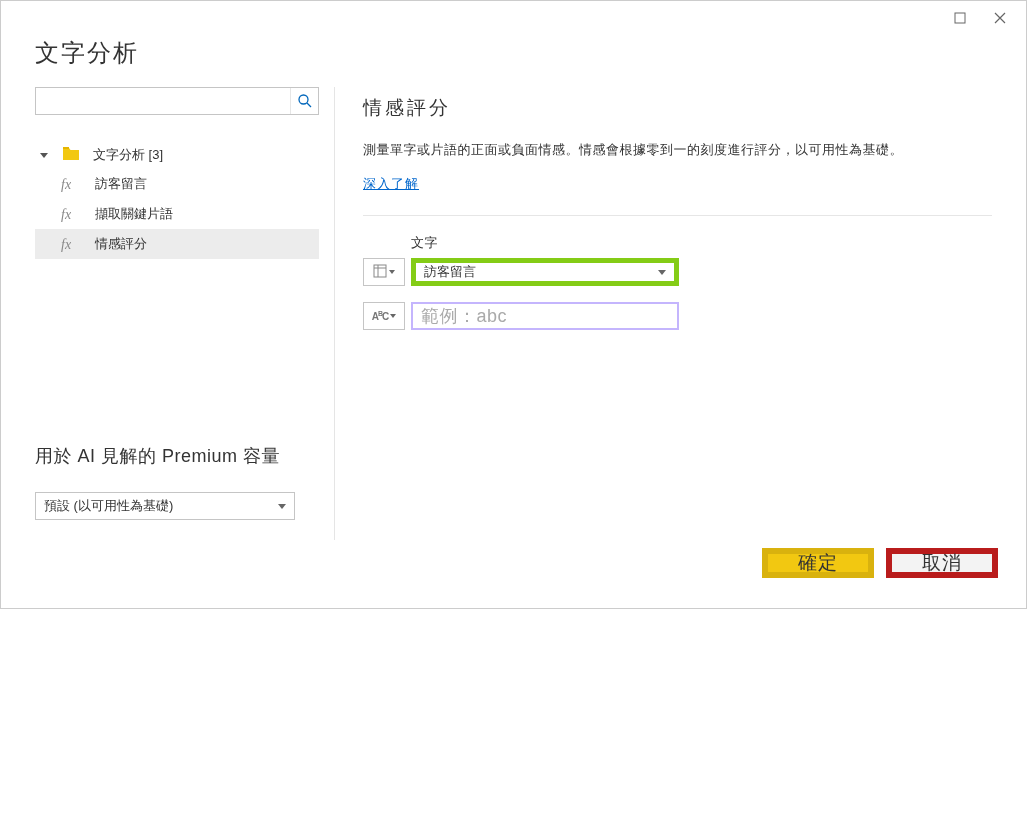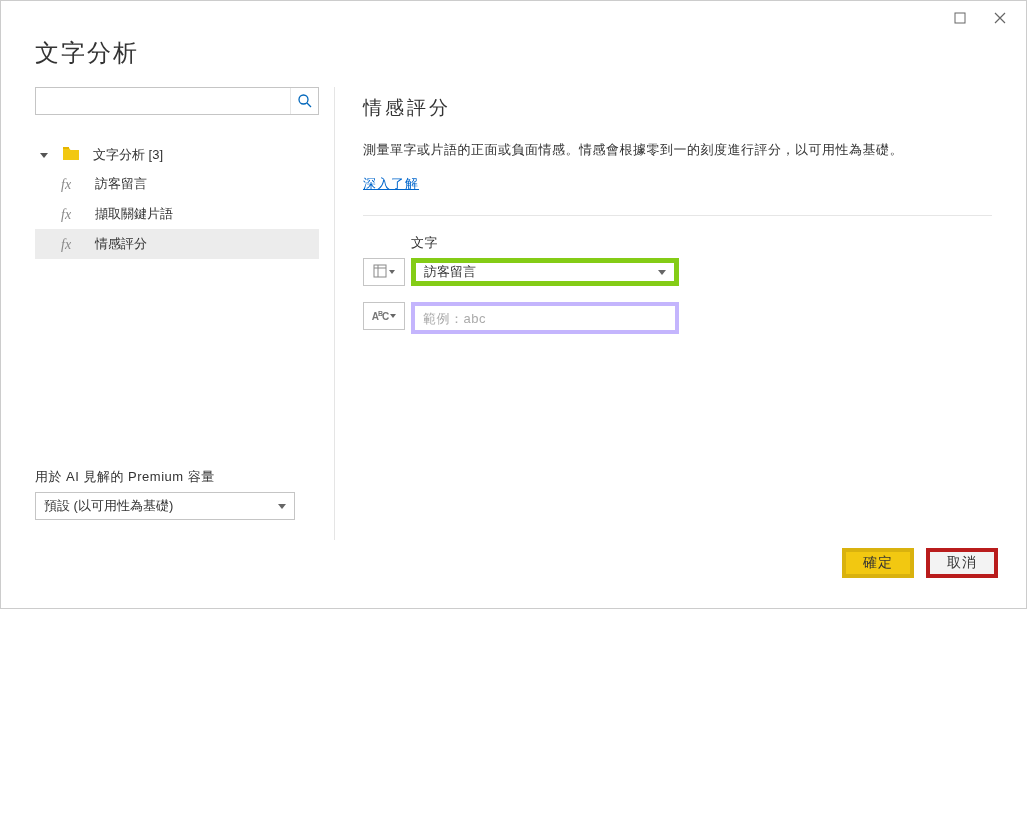--- a/index.html
+++ b/index.html
@@ -118,22 +118,22 @@
       font-family: "Times New Roman", serif;
       color: #888;
       font-size: 14px;
       width: 18px;
     }
     .premium-section {
       margin-top: auto;
       padding-bottom: 20px;
     }
     .premium-label {
-      font-size: 13px;
-      margin-bottom: 6px;
+      font-size: 18px;
+      margin-bottom: 24px;
       letter-spacing: 0.5px;
     }
     .select {
       height: 28px;
       border: 1px solid #c5c5c5;
       display: flex;
       align-items: center;
       padding: 8px 8px;
       width: 260px;
       cursor: pointer;
@@ -201,46 +201,46 @@
       display: flex;
       align-items: center;
       padding: 0 8px;
       cursor: pointer;
       background: #fff;
     }
     .field-select .caret { margin-left: auto; }
     .field-input {
       width: 268px;
       height: 28px;
-      border: 4px solid #c4b5fd;
+      border: 2px solid #c4b5fd;
       padding: 12px 8px;
-      font-size: 13px;
+      font-size: 18px;
       font-family: inherit;
       outline: none;
     }
     .field-input::placeholder { color: #aaa; letter-spacing: 0.5px; }
     .footer {
       height: 68px;
       display: flex;
       justify-content: flex-end;
       align-items: center;
       padding: 0 28px 22px 28px;
       gap: 12px;
     }
     .btn {
       min-width: 72px;
       height: 30px;
-      border: 4px solid #b91c1c;
+      border: 6px solid #b91c1c;
       display: flex;
       align-items: center;
       justify-content: center;
-      font-size: 14px;
+      font-size: 19px;
       cursor: pointer;
       letter-spacing: 1px;
-      padding: 0 4px;
+      padding: 0 30px;
     }
     .btn-primary {
       background: #f2c811;
       border-color: #d9b20e;
     }
     .btn-secondary {
       background: #f3f3f3;
     }
     .caret svg, .chev svg { display: block; }
     .abc-icon {

